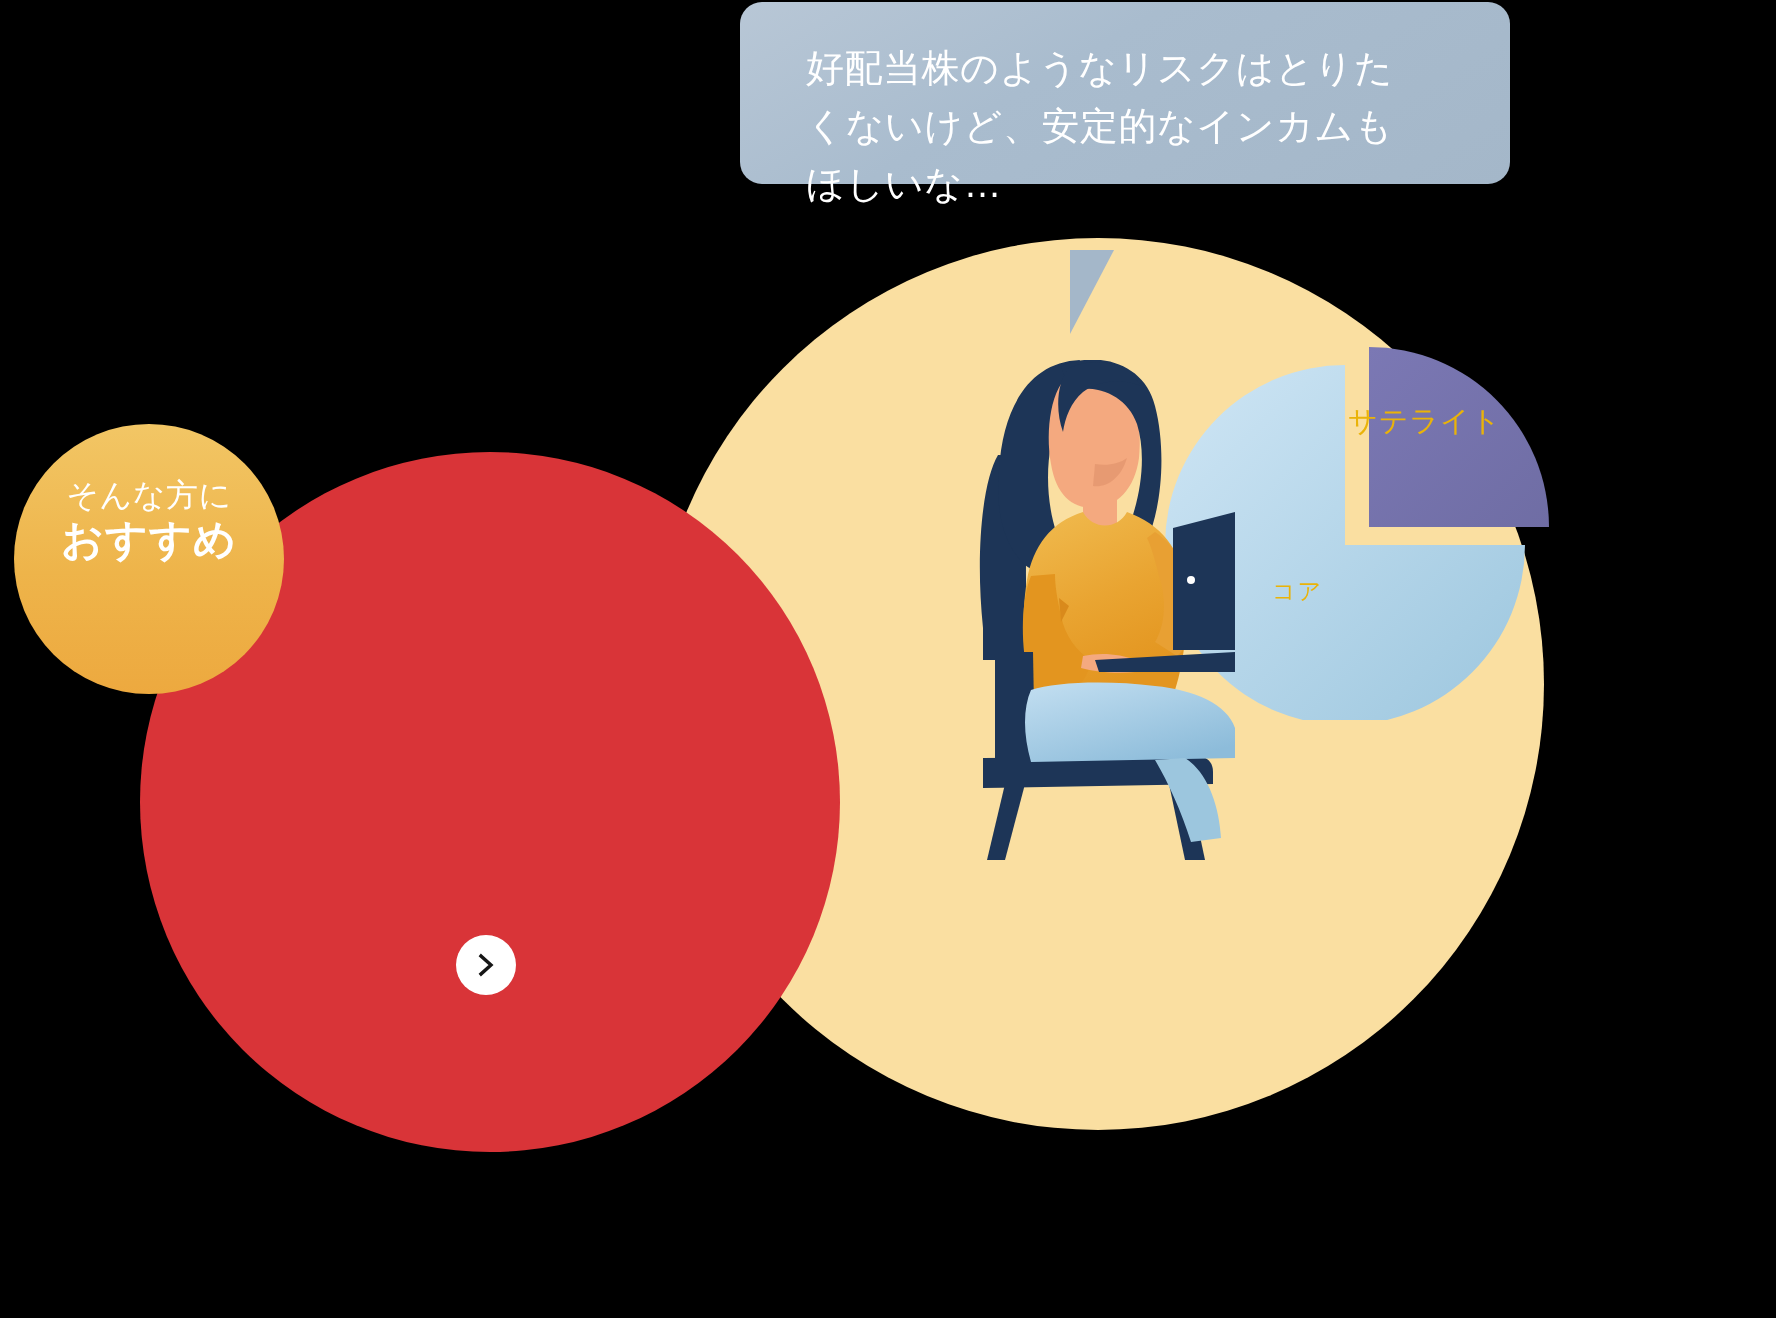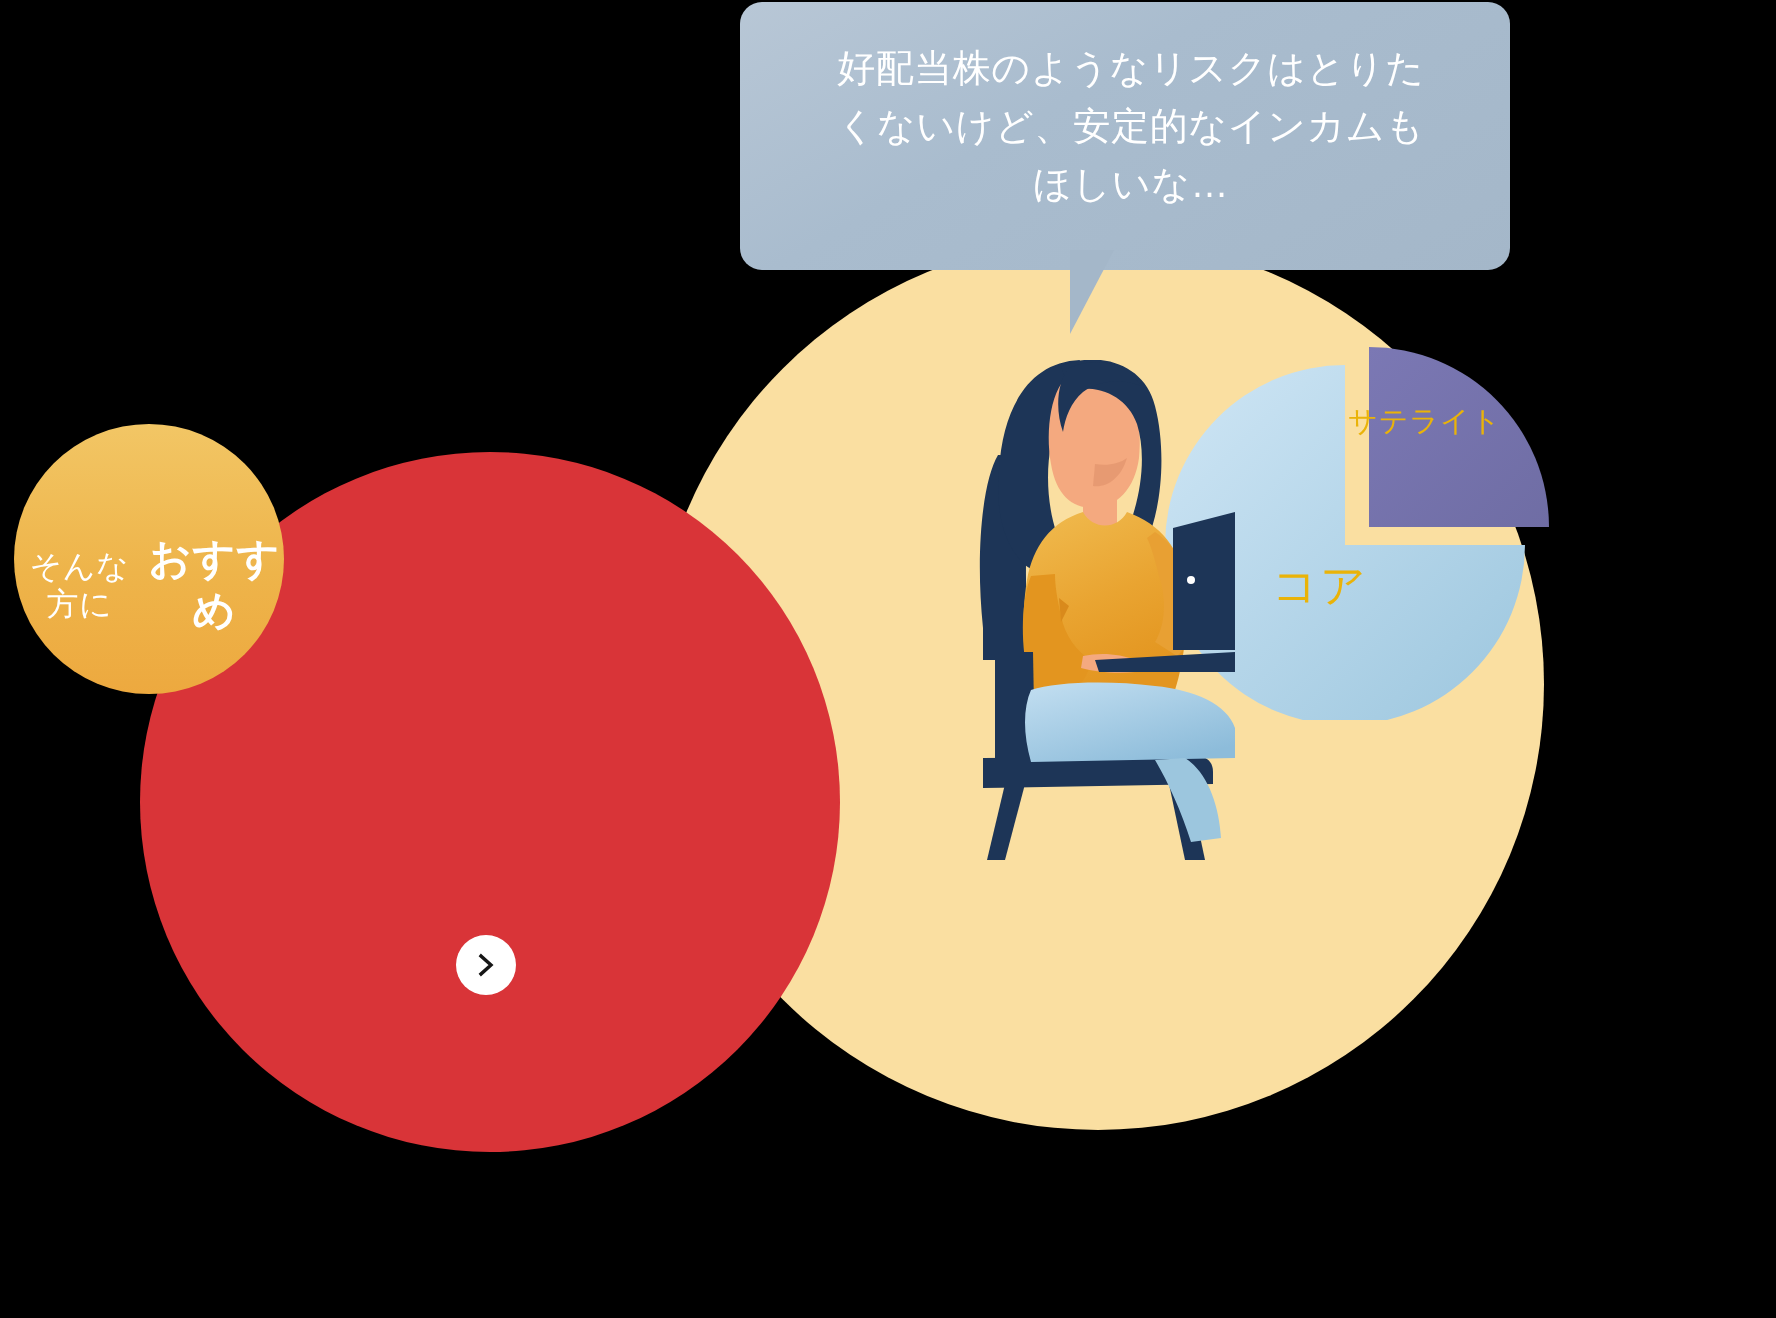--- a/index.html
+++ b/index.html
@@ -17,24 +17,23 @@
     left:652px; top:238px;
     width:892px; height:892px;
     border-radius:50%;
     background:#fadfa1;
   }
 
   
   .bubble-blue{
     position:absolute;
     left:740px; top:2px;
-    width:770px; height:268px;
+    width:770px; height:182px;
     border-radius:22px;
     background:linear-gradient(150deg,#b8c7d6 0%,#a9bcce 40%,#a4b7c9 100%);
-    text-align:center;
   }
   .bubble-blue-text{
     position:absolute;
     left:66px; top:38px;
     width:650px;
     color:#ffffff;
     font-size:38px;
     line-height:1.52;
     letter-spacing:0.5px;
     font-weight:400;
@@ -121,35 +120,35 @@
     width:0; height:0;
     border-top:64px solid #eda93f;
     border-right:44px solid transparent;
     border-left:10px solid transparent;
     transform:rotate(-4deg);
   }
   .bubble-yellow-text{
     position:absolute;
     left:14px; top:424px;
     width:270px; height:270px;
-    display:flex; flex-direction:row;
+    display:flex; flex-direction:column;
     align-items:center; 
     color:#fff; text-align:center;
     padding-top:52px;
   }
   .by-l1{ font-size:32px; font-weight:500; line-height:1.2; letter-spacing:0.5px;}
   .by-l2{ font-size:42px; font-weight:700; line-height:1.25; letter-spacing:1px; }
 
   .pie-label{
     position:absolute;
     color:#eab308;
     font-weight:500;
   }
   .lbl-satellite{ left:1348px; top:402px; font-size:29px; letter-spacing:1px; }
-  .lbl-core{ left:1272px; top:556px; font-size:45px; letter-spacing:2px; }
+  .lbl-core{ left:1272px; top:576px; font-size:23px; letter-spacing:2px; }
 </style>
 </head>
 <body>
 
 <div id="stage">
 
   <div class="yellow-circle"></div>
 
   <div class="pie-wrap">
     <svg width="420" height="400" viewBox="0 0 420 400">

